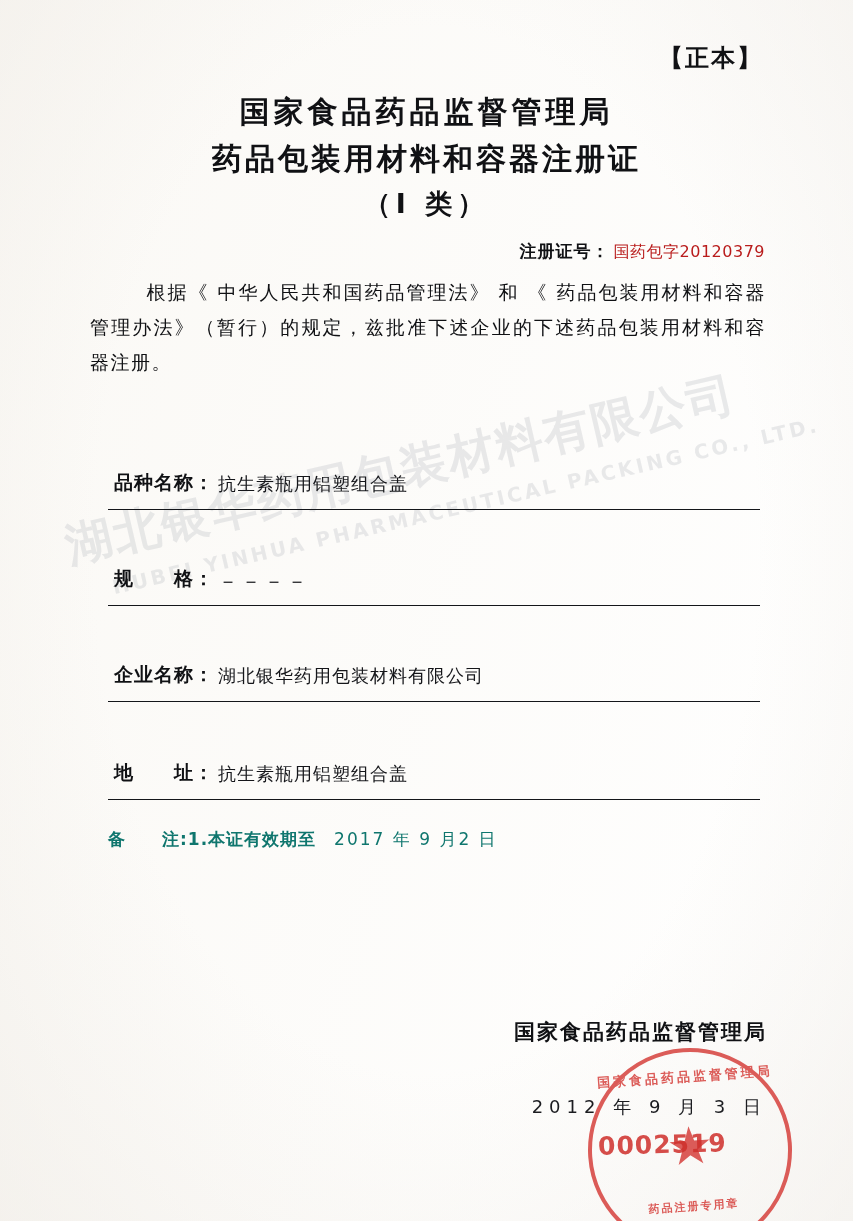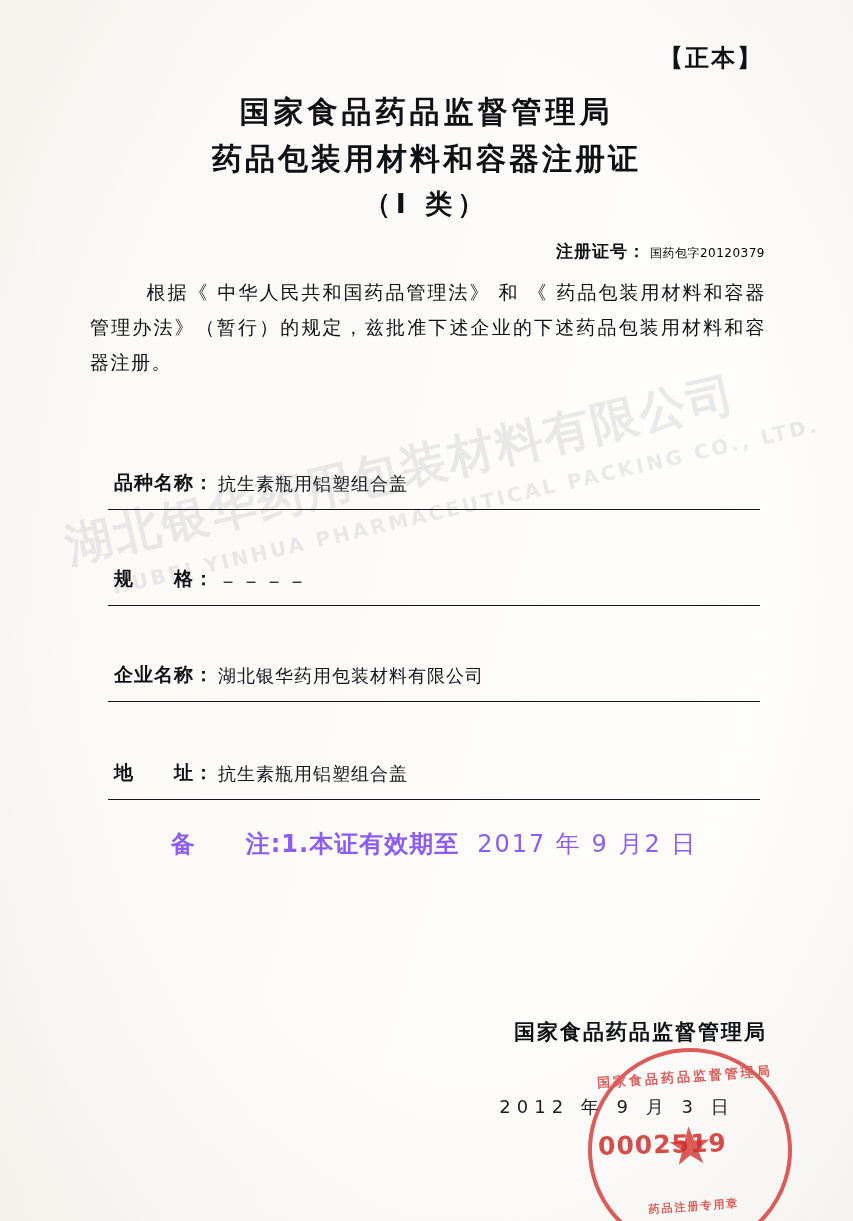--- a/index.html
+++ b/index.html
@@ -83,22 +83,22 @@
     align-items: baseline;
     gap: 4px;
   }
   #reg-label {
     font-size: 17px;
     font-weight: 700;
     letter-spacing: 1px;
     color: #101114;
   }
   #reg-value {
-    font-size: 12px;
-    color: #000000;
+    font-size: 16px;
+    color: #b91c1c;
     letter-spacing: 0.5px;
   }
 
   
   #body-paragraph {
     position: absolute;
     top: 275px;
     left: 90px;
     width: 676px;
     font-size: 19px;
@@ -153,24 +153,23 @@
   #field-address { top: 760px; }
   #field-address .field-value { left: 110px; }
 
   
   #field-remarks {
     position: absolute;
     left: 108px;
     top: 828px;
     width: 652px;
     height: 36px;
-    font-size: 24px;
-    color: #8b5cf6;
-    letter-spacing: 1px;
-    text-align: center;
+    font-size: 17px;
+    color: #0f766e;
+    letter-spacing: 1px;
   }
   #field-remarks .rm-label { font-weight: 700; }
   #field-remarks .rm-text { font-weight: 700; }
   #field-remarks .rm-date {
     margin-left: 18px;
     font-weight: 400;
     letter-spacing: 2px;
   }
 
   
@@ -181,21 +180,21 @@
     font-size: 21px;
     font-weight: 700;
     letter-spacing: 2px;
     color: #101114;
   }
   #issue-date {
     position: absolute;
     top: 1095px;
     right: 86px;
     width: 300px;
-    text-align: center;
+    text-align: right;
     font-size: 18px;
     letter-spacing: 6px;
     color: #1b1c20;
   }
 
   
   #seal {
     position: absolute;
     left: 588px;
     top: 1048px;

